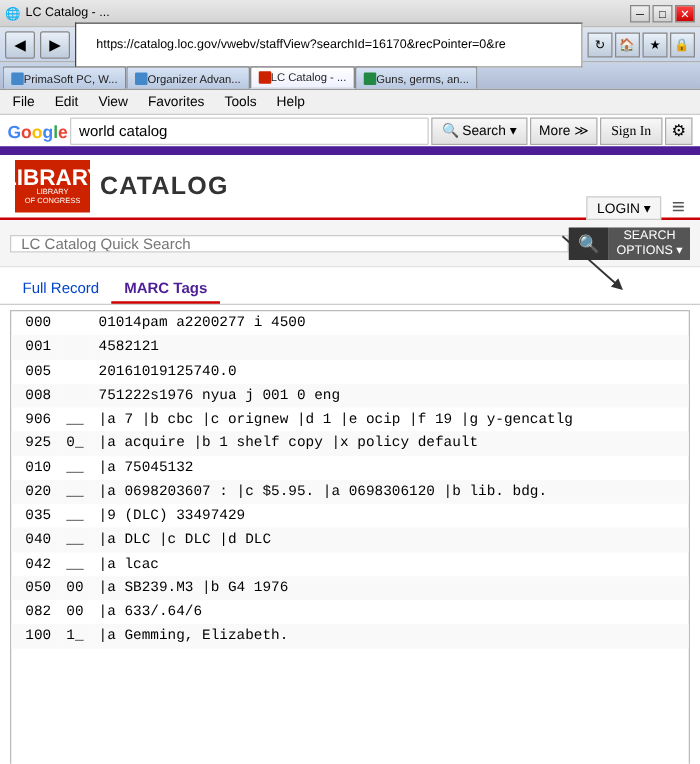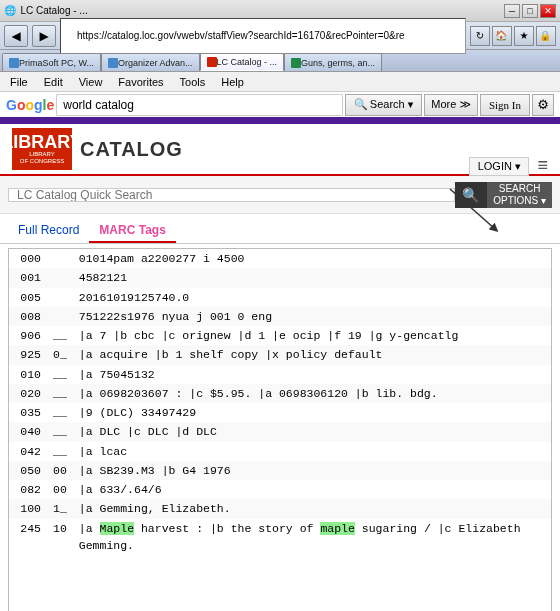--- a/index.html
+++ b/index.html
@@ -192,21 +192,21 @@
       display: flex;
       align-items: flex-end;
       padding: 0 8px;
       border-bottom: 1px solid #ccc;
       position: relative;
     }
     .record-tab {
       padding: 4px 10px; font-size: 12px; cursor: pointer;
       color: #0044cc; border-bottom: 2px solid transparent;
     }
-    .record-tab.active { color: #ec4899; border-bottom: 2px solid #c00; font-weight: bold; }
+    .record-tab.active { color: #4c1d95; border-bottom: 2px solid #c00; font-weight: bold; }
 
     
     .main-content {
       background: #fff;
       overflow-y: auto;
       height: calc(611px - 22px - 28px - 22px - 20px - 32px - 52px - 38px - 30px);
       border: 1px solid #bbb;
       margin: 4px 8px;
       font-size: 11.5px;
       font-family: 'Courier New', monospace;
@@ -402,20 +402,15 @@
         <tr class="marc-row">
     <td class="marc-tag">082</td>
     <td class="marc-ind">00</td>
     <td class="marc-data">|a 633/.64/6</td>
   </tr>
         <tr class="marc-row">
     <td class="marc-tag">100</td>
     <td class="marc-ind">1_</td>
     <td class="marc-data">|a Gemming, Elizabeth.</td>
   </tr>
-        <tr class="marc-row">
-    <td class="marc-tag">245</td>
-    <td class="marc-ind">10</td>
-    <td class="marc-data">|a <span class="highlight">Maple</span> harvest : |b the story of <span class="highlight">maple</span> sugaring / |c Elizabeth Gemming.</td>
-  </tr>
       </tbody>
   </table>
 </div>
 
 </body></html>

